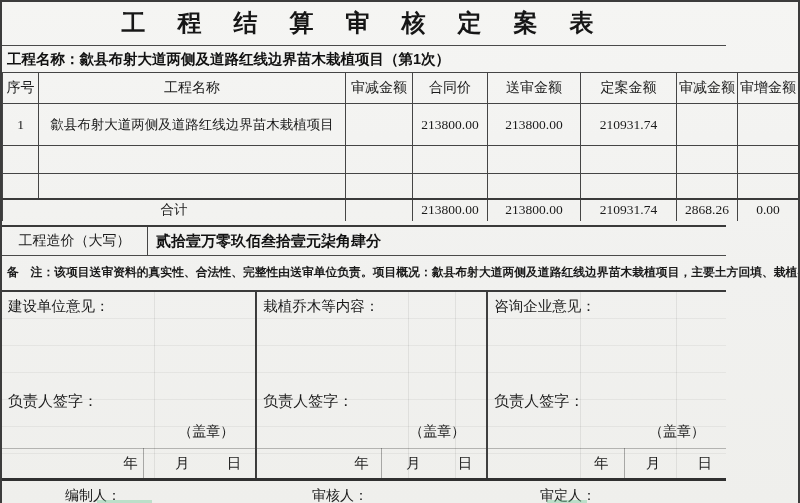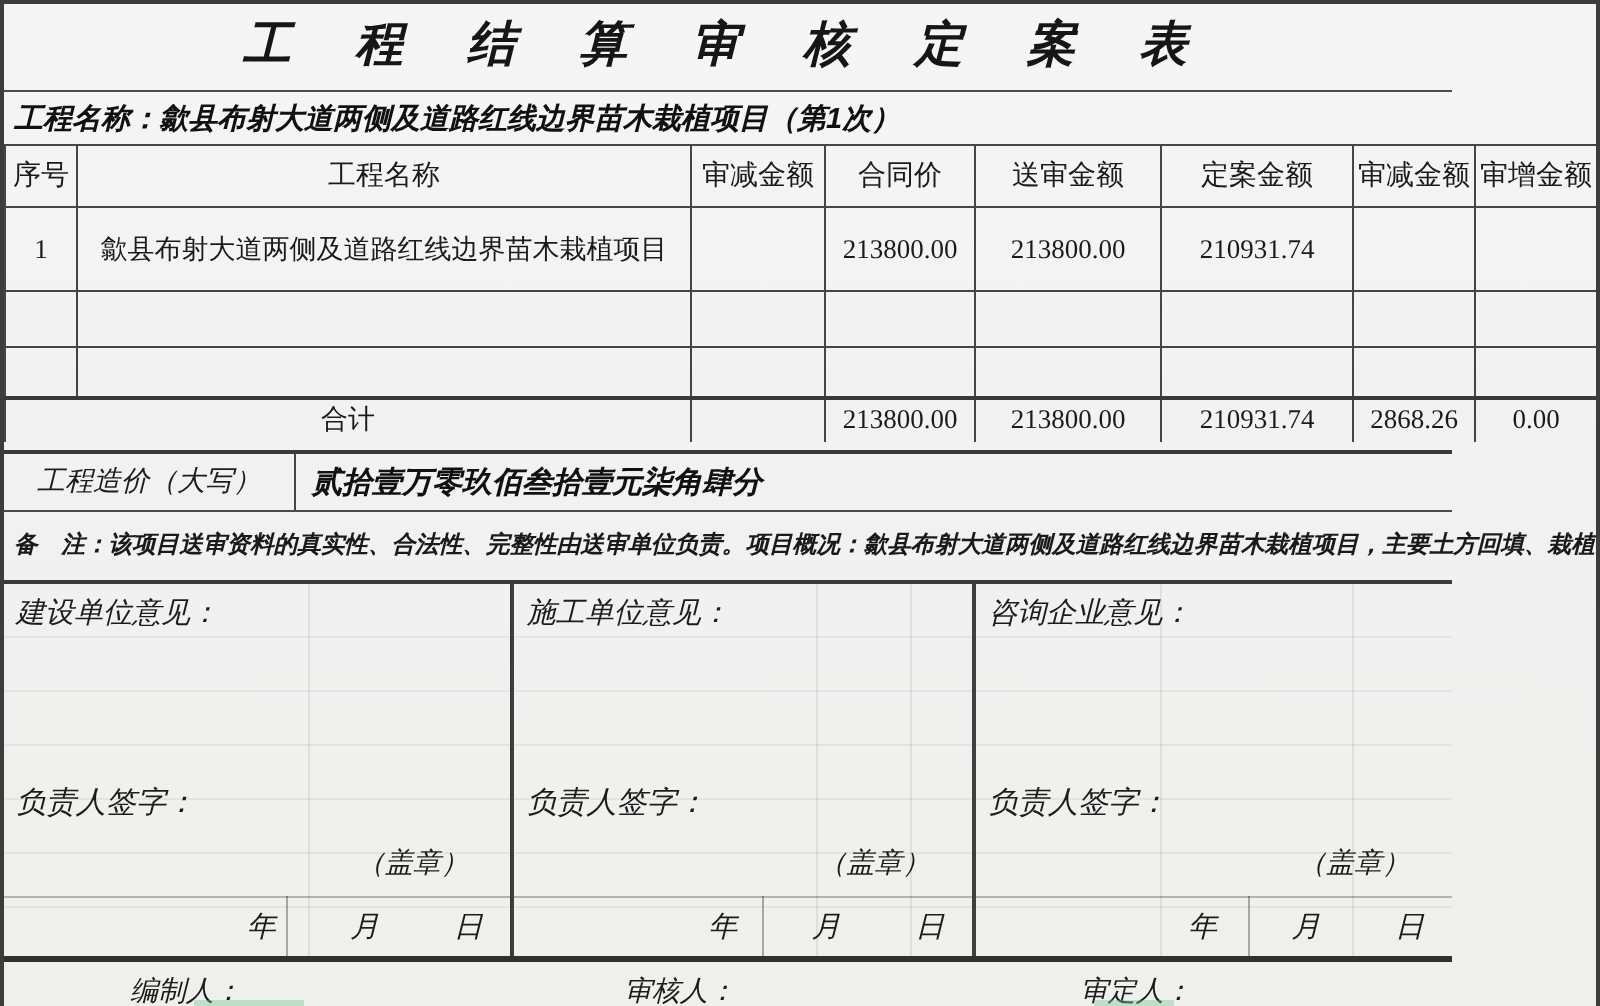--- a/index.html
+++ b/index.html
@@ -9,21 +9,21 @@
     width:800px;height:503px;
     margin:0;
     background:linear-gradient(180deg,#f5f5f3 0%,#f1f1ef 55%,#efefec 100%);
     font-family:"Liberation Serif","DejaVu Serif",serif;
     color:#1c1c1c;
     overflow:hidden;
     border-left:2px solid #3c3c3c;
     border-right:2px solid #3c3c3c;
     border-top:2px solid #3c3c3c;
   }
-  .section{position:absolute;left:0;width:724px;font-style:italic;}
+  .section{position:absolute;left:0;width:724px;}
   
   .title{
     top:0;height:43px;line-height:43px;text-align:center;
     font-size:24px;font-weight:bold;letter-spacing:13px;color:#161616;
   }
   
   .subtitle{
     top:43px;height:27px;border-top:1px solid #4a4a4a;
     display:flex;align-items:center;padding:0 0 0 5px;
     font-family:"Liberation Sans","DejaVu Sans",sans-serif;
@@ -200,21 +200,21 @@
       <div class="op-datediv"></div>
       <div class="op-date">
         <span>年</span>
         <span>月</span>
         <span>日</span>
       </div>
     </div>
     <div class="op c2">
       <span class="vgrid" style="left:151px"></span>
       <span class="vgrid" style="left:198px"></span>
-      <div class="op-label">施工单位意见：</div>
+      <div class="op-label">栽植乔木等内容：</div>
       <div class="op-sign">负责人签字：</div>
       <div class="op-seal">（盖章）</div>
       <div class="op-dateline"></div>
       <div class="op-datediv"></div>
       <div class="op-date">
         <span>年</span>
         <span>月</span>
         <span>日</span>
       </div>
     </div>

